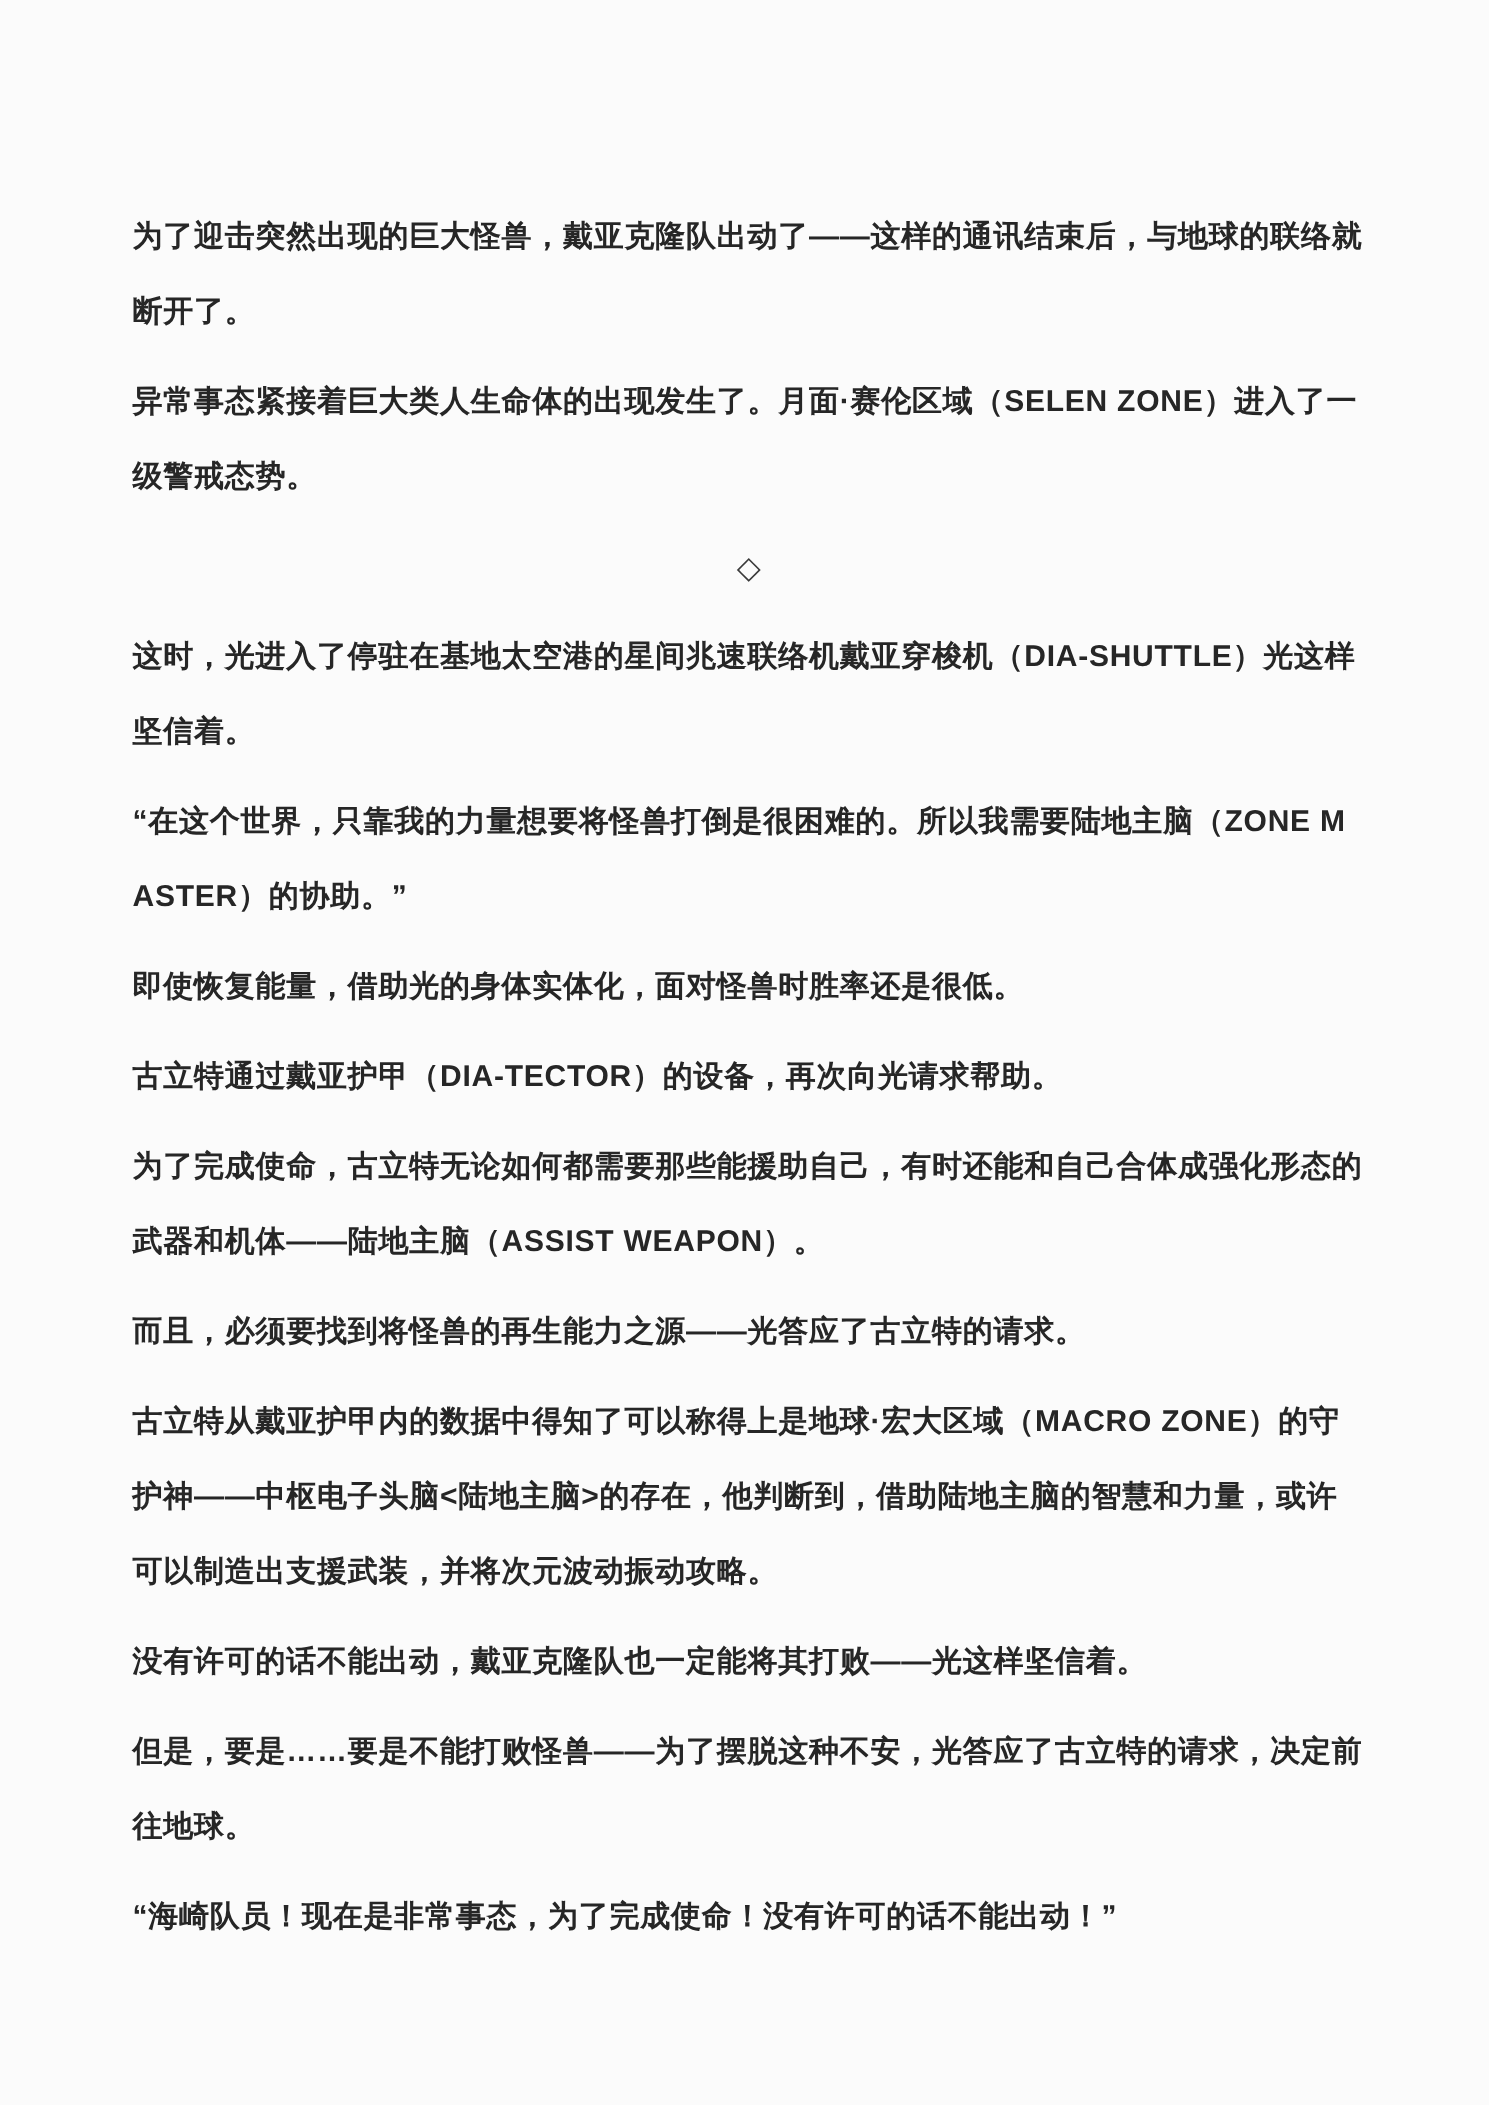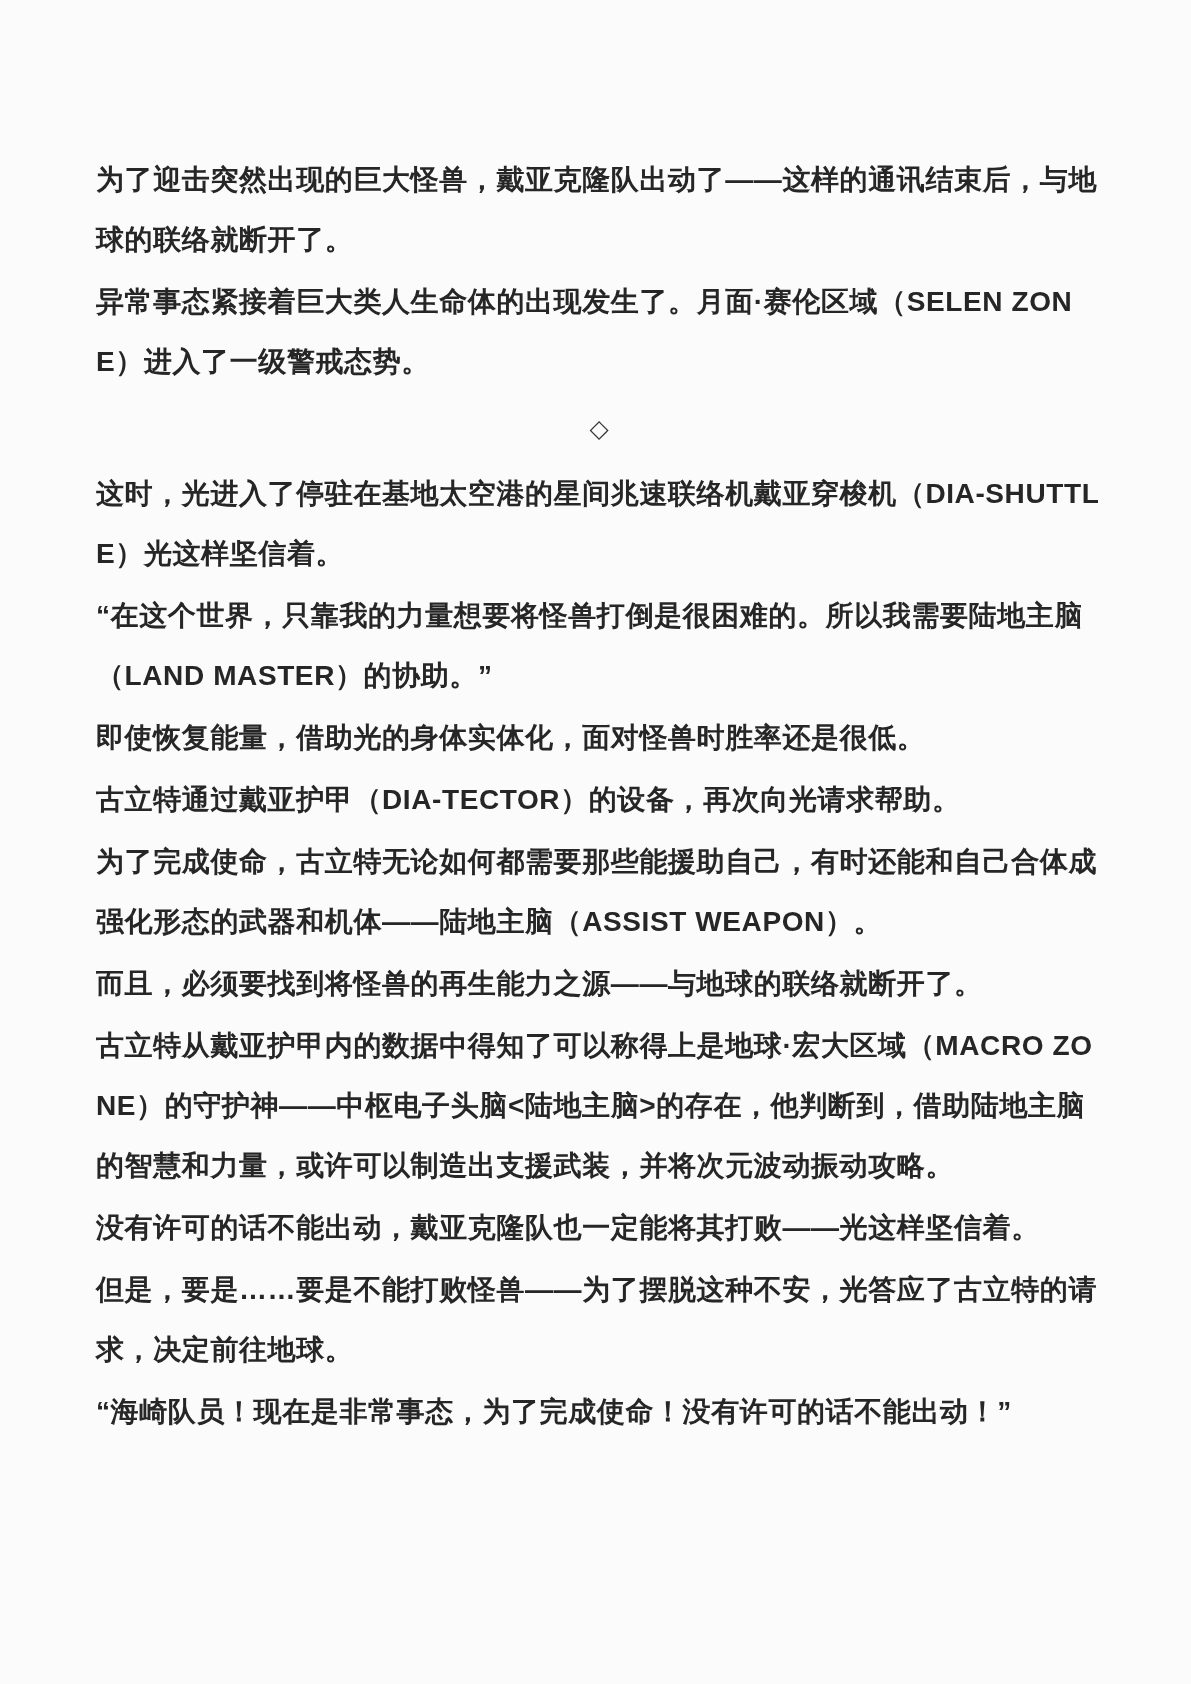--- a/index.html
+++ b/index.html
@@ -17,22 +17,22 @@
     box-sizing: border-box;
     width: 1191px;
     height: 1684px;
     padding: 148px 88px 40px 94px;
     background: #fbfbfb;
   }
   .content {
     width: 1010px;
   }
   p.para {
-    margin: 2px;
-    font-size: 28px;
+    margin: 12px;
+    font-size: 24px;
     letter-spacing: 0.6px;
     font-weight: 700;
     line-height: 60px;
     color: #262626;
     text-align: left;
     word-break: break-all;
   }
   p.divider {
     margin: 6px 0;
     font-size: 25px;
@@ -45,23 +45,23 @@
 </style>
 </head>
 <body>
 
 <div class="page">
   <div class="content">
       <p class="para">为了迎击突然出现的巨大怪兽，戴亚克隆队出动了——这样的通讯结束后，与地球的联络就断开了。</p>
       <p class="para">异常事态紧接着巨大类人生命体的出现发生了。月面·赛伦区域（SELEN ZONE）进入了一级警戒态势。</p>
       <p class="divider">◇</p>
       <p class="para">这时，光进入了停驻在基地太空港的星间兆速联络机戴亚穿梭机（DIA-SHUTTLE）光这样坚信着。</p>
-      <p class="para">“在这个世界，只靠我的力量想要将怪兽打倒是很困难的。所以我需要陆地主脑（LAND MASTER）的协助。”</p>
+      <p class="para">“在这个世界，只靠我的力量想要将怪兽打倒是很困难的。所以我需要陆地主脑（ZONE MASTER）的协助。”</p>
       <p class="para">即使恢复能量，借助光的身体实体化，面对怪兽时胜率还是很低。</p>
       <p class="para">古立特通过戴亚护甲（DIA-TECTOR）的设备，再次向光请求帮助。</p>
       <p class="para">为了完成使命，古立特无论如何都需要那些能援助自己，有时还能和自己合体成强化形态的武器和机体——陆地主脑（ASSIST WEAPON）。</p>
-      <p class="para">而且，必须要找到将怪兽的再生能力之源——与地球的联络就断开了。</p>
+      <p class="para">而且，必须要找到将怪兽的再生能力之源——光答应了古立特的请求。</p>
       <p class="para">古立特从戴亚护甲内的数据中得知了可以称得上是地球·宏大区域（MACRO ZONE）的守护神——中枢电子头脑&lt;陆地主脑&gt;的存在，他判断到，借助陆地主脑的智慧和力量，或许可以制造出支援武装，并将次元波动振动攻略。</p>
       <p class="para">没有许可的话不能出动，戴亚克隆队也一定能将其打败——光这样坚信着。</p>
       <p class="para">但是，要是……要是不能打败怪兽——为了摆脱这种不安，光答应了古立特的请求，决定前往地球。</p>
       <p class="para">“海崎队员！现在是非常事态，为了完成使命！没有许可的话不能出动！”</p>
     </div>
 </div>
 
 </body></html>

